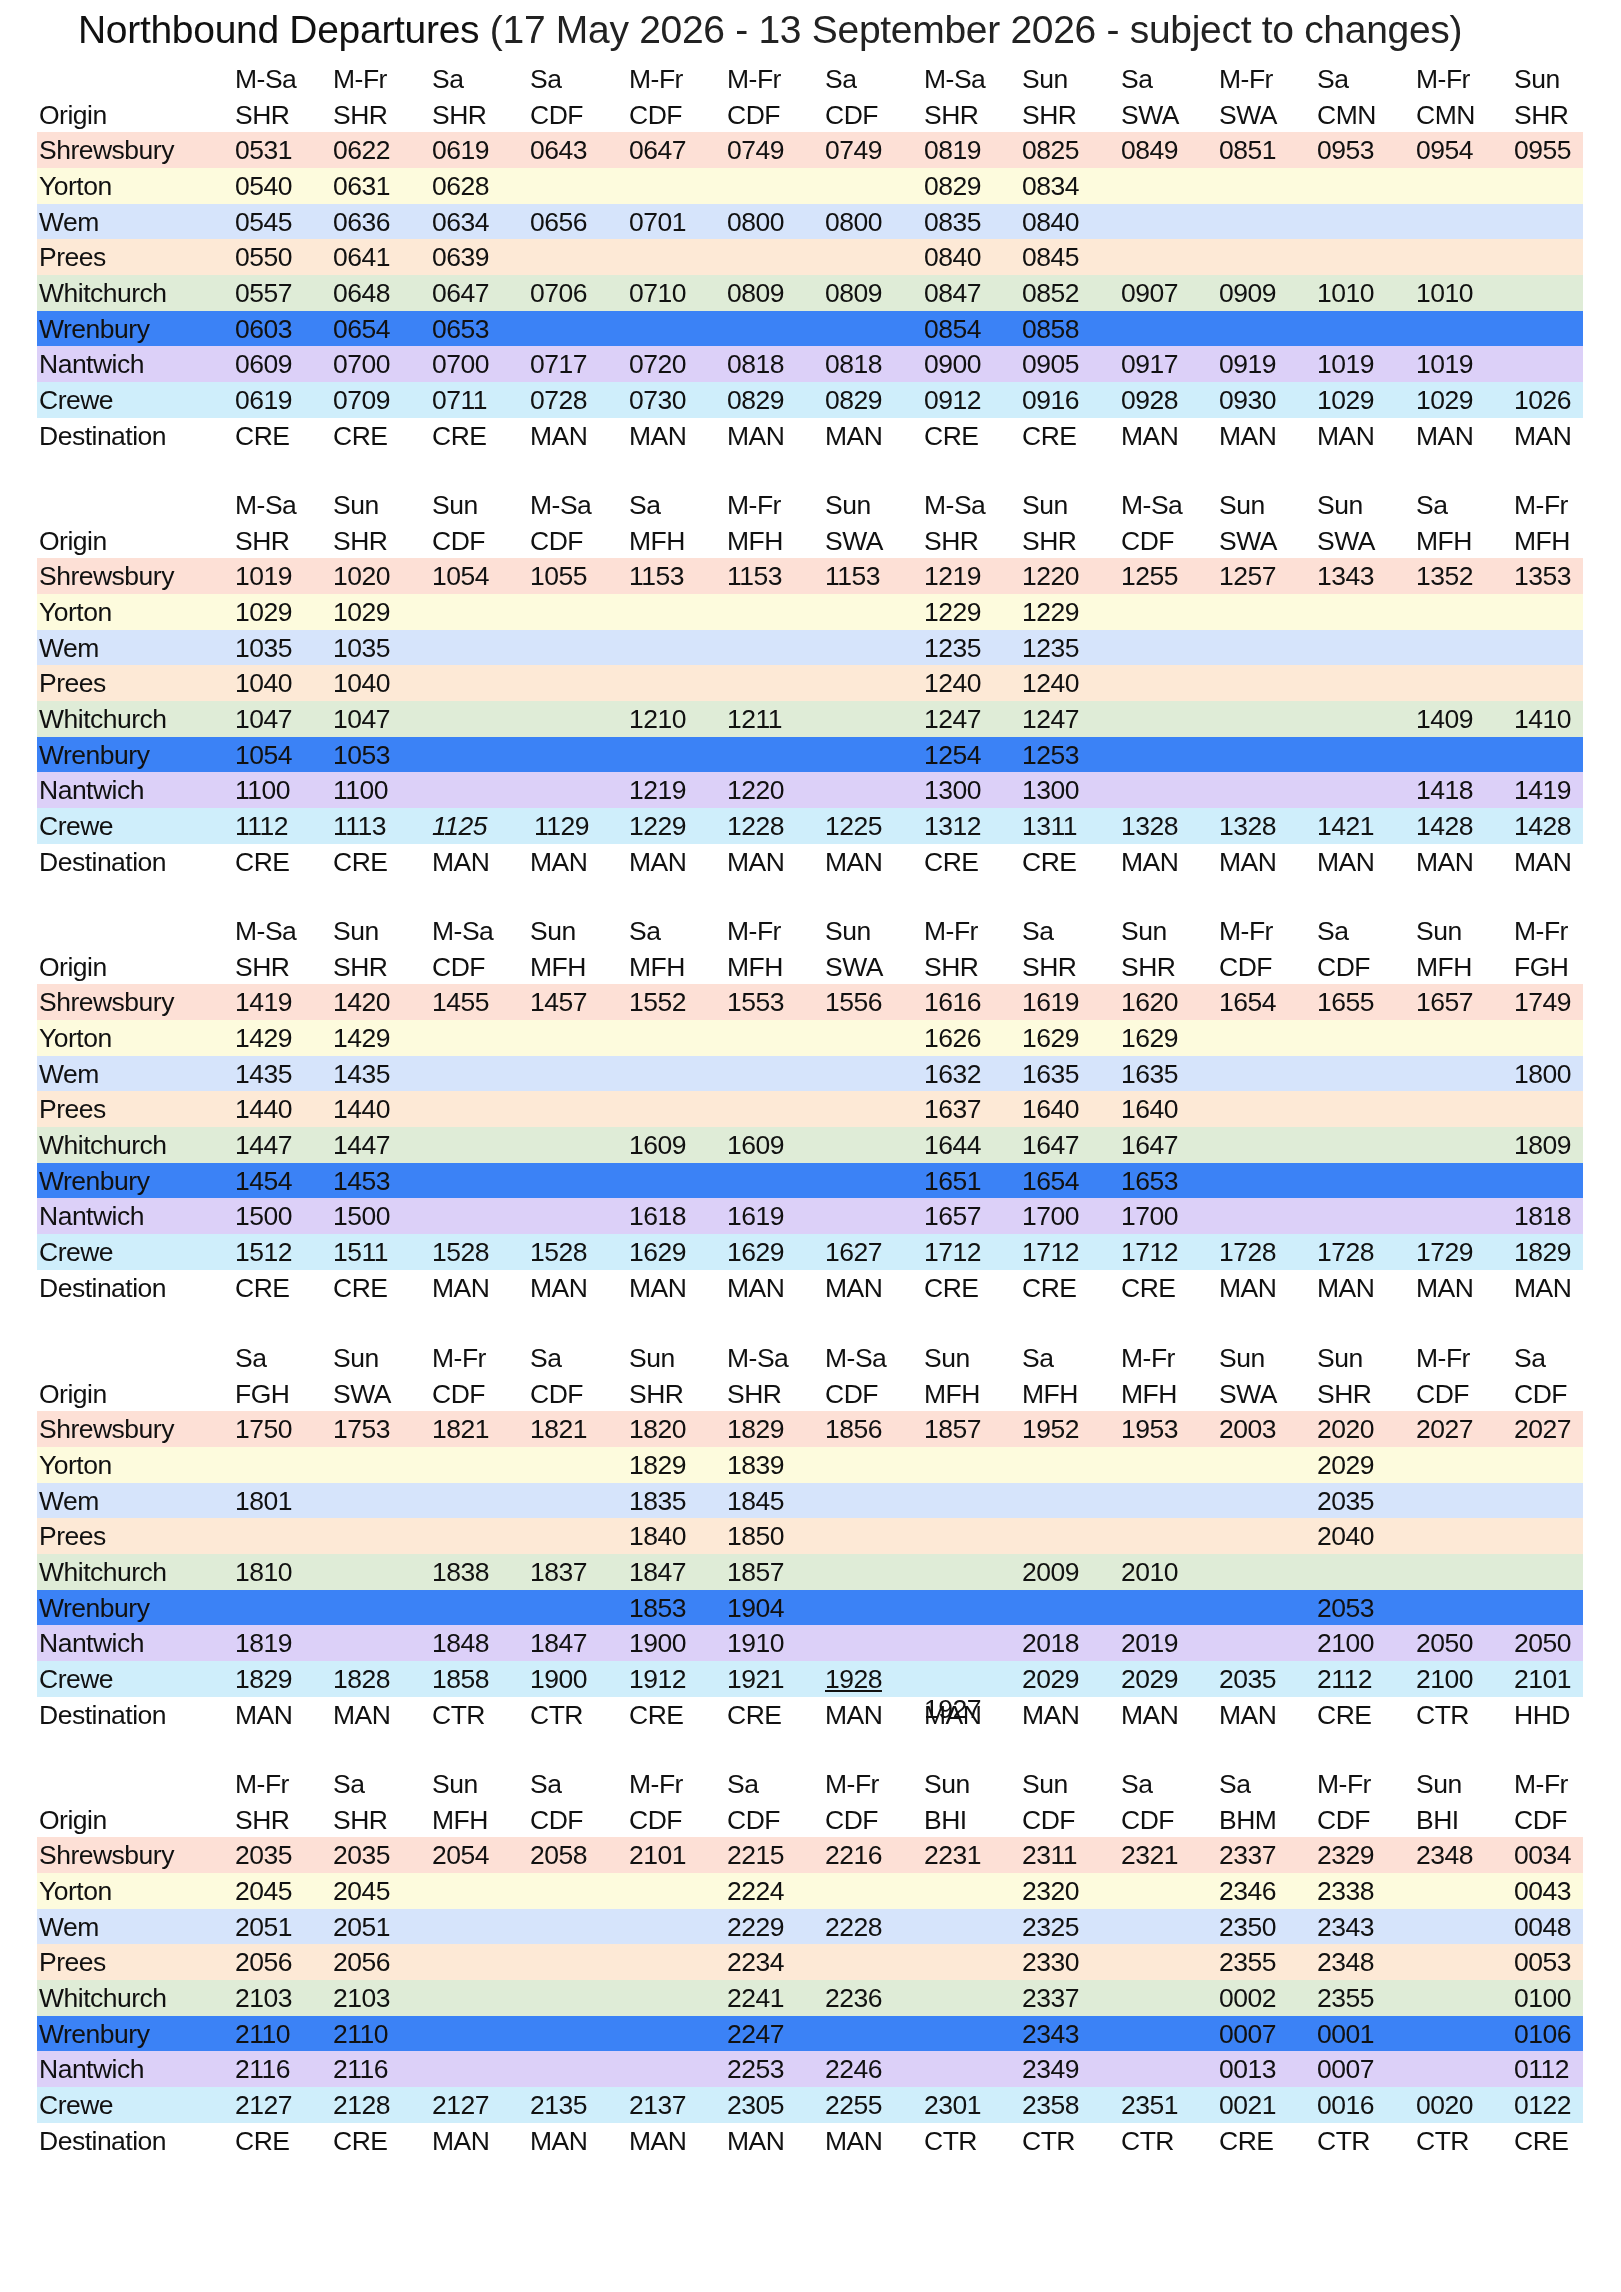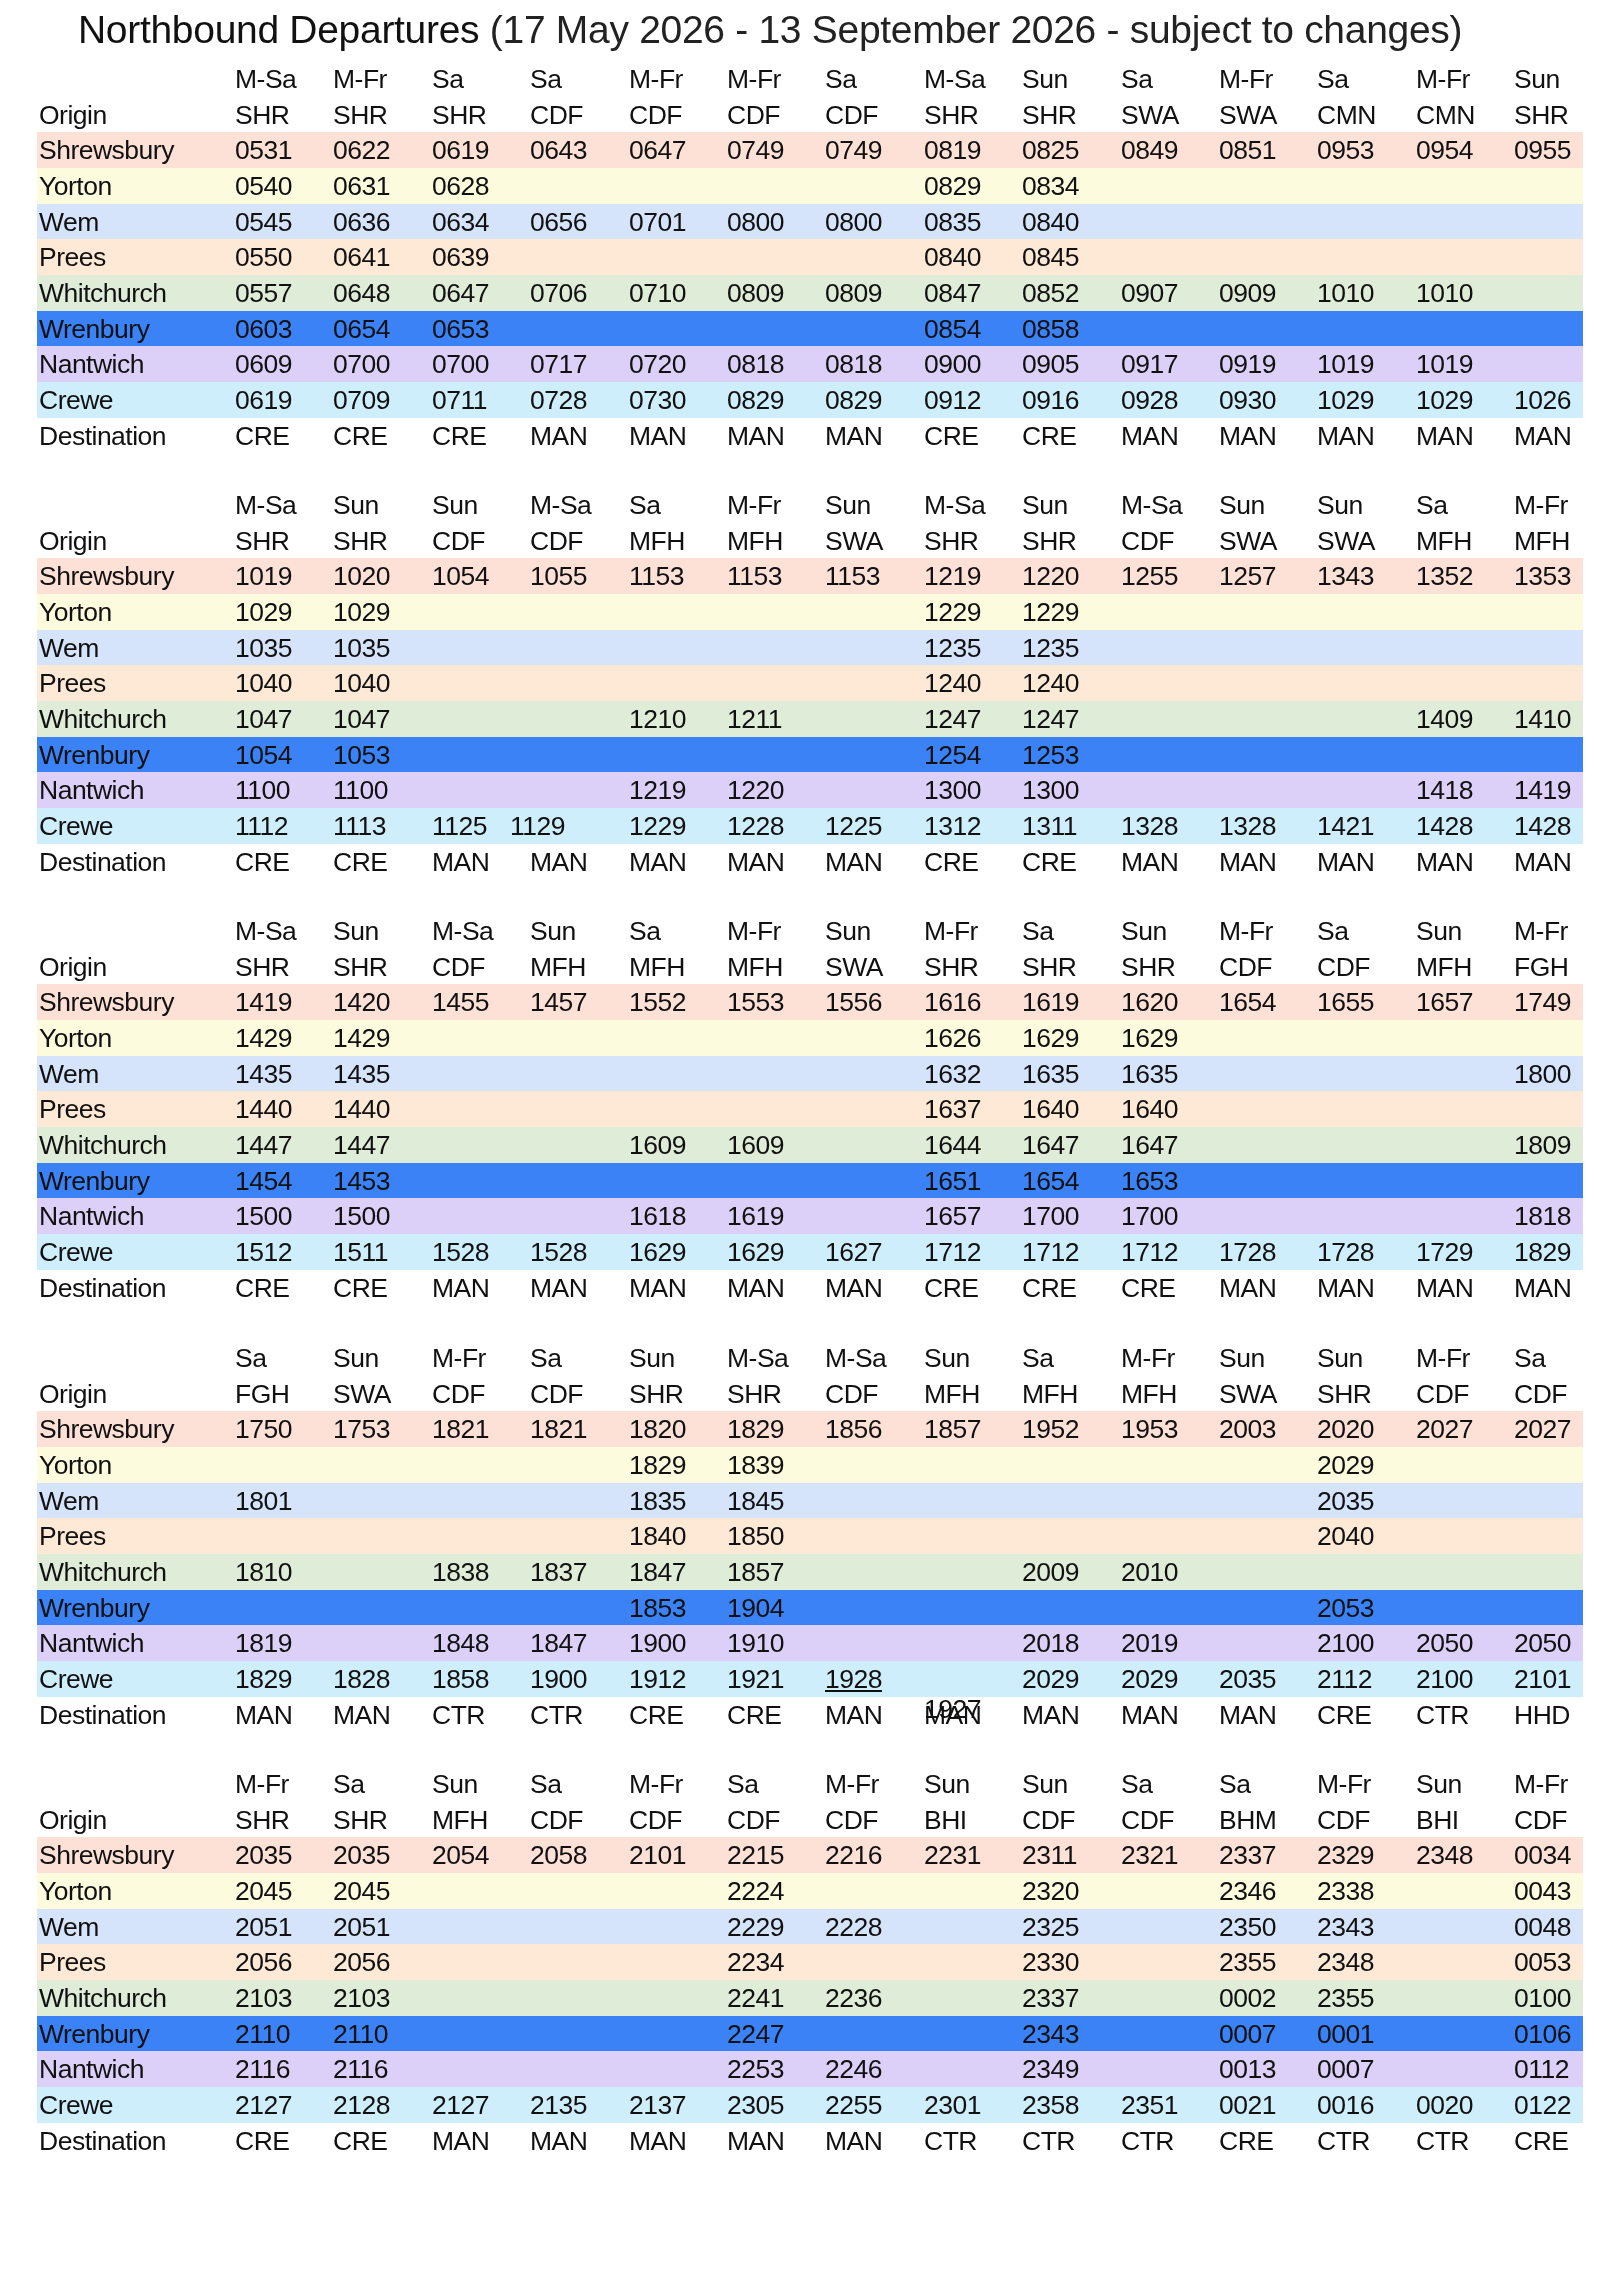--- a/index.html
+++ b/index.html
@@ -373,22 +373,22 @@
         <span class="cell" style="left: 1084px;"></span>
         <span class="cell" style="left: 1182px;"></span>
         <span class="cell" style="left: 1280px;"></span>
         <span class="cell" style="left: 1379px;">1418</span>
         <span class="cell" style="left: 1477px;">1419</span>
       </div>
       <div class="row bg-crewe" style="top: 321px;">
         <span class="cell label">Crewe</span>
         <span class="cell" style="left: 198px;">1112</span>
         <span class="cell" style="left: 296px;">1113</span>
-        <span class="cell" style="left: 395px;">1125</span>
-        <span class="cell" style="left: 473px;">1129</span>
+        <span class="cell" style="left: 395px; font-style: italic;">1125</span>
+        <span class="cell" style="left: 497px;">1129</span>
         <span class="cell" style="left: 592px;">1229</span>
         <span class="cell" style="left: 690px;">1228</span>
         <span class="cell" style="left: 788px;">1225</span>
         <span class="cell" style="left: 887px;">1312</span>
         <span class="cell" style="left: 985px;">1311</span>
         <span class="cell" style="left: 1084px;">1328</span>
         <span class="cell" style="left: 1182px;">1328</span>
         <span class="cell" style="left: 1280px;">1421</span>
         <span class="cell" style="left: 1379px;">1428</span>
         <span class="cell" style="left: 1477px;">1428</span>

